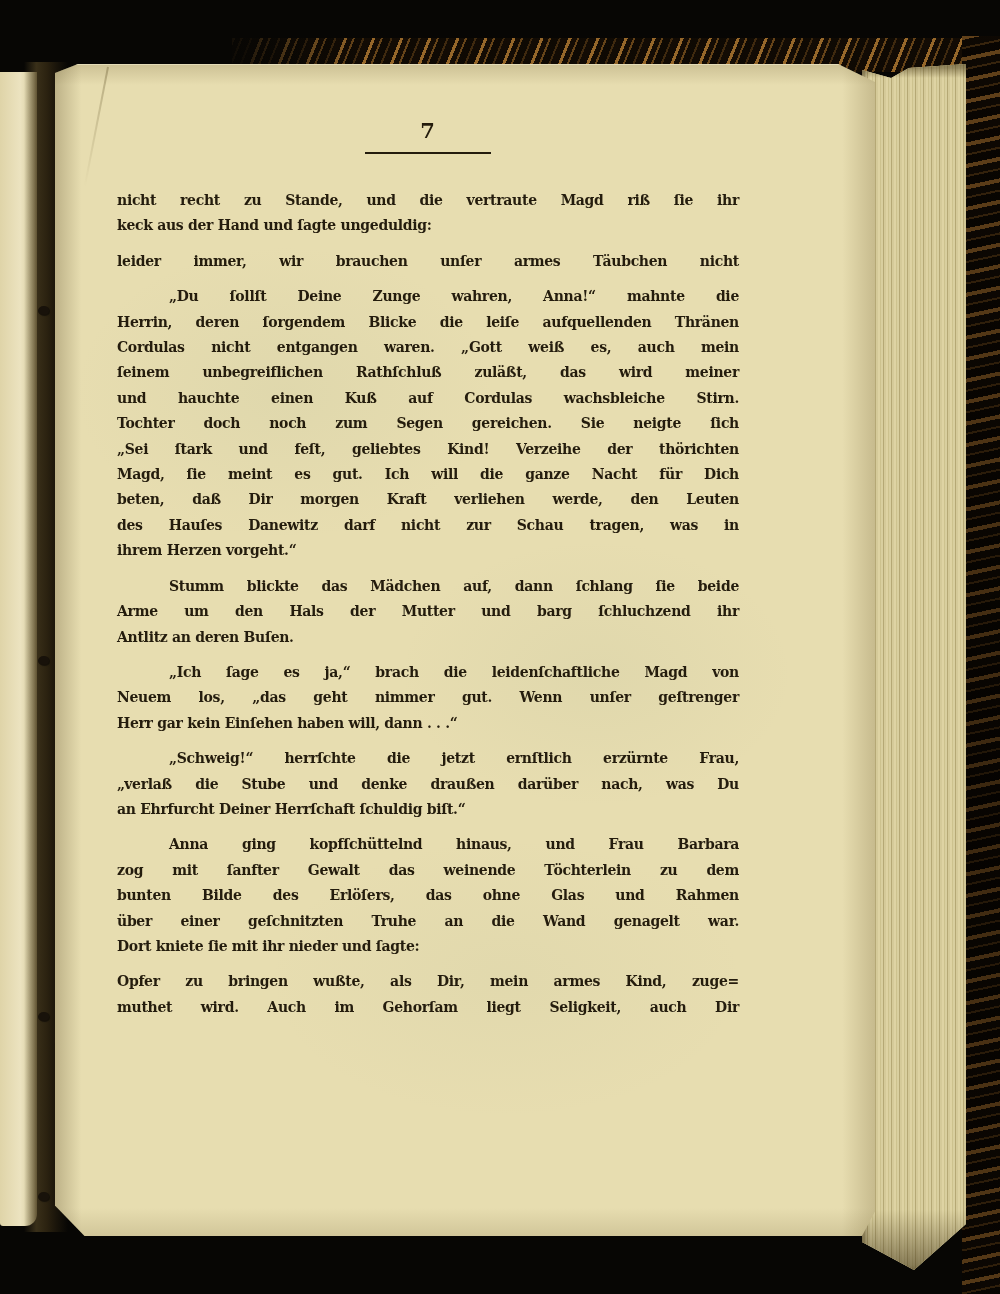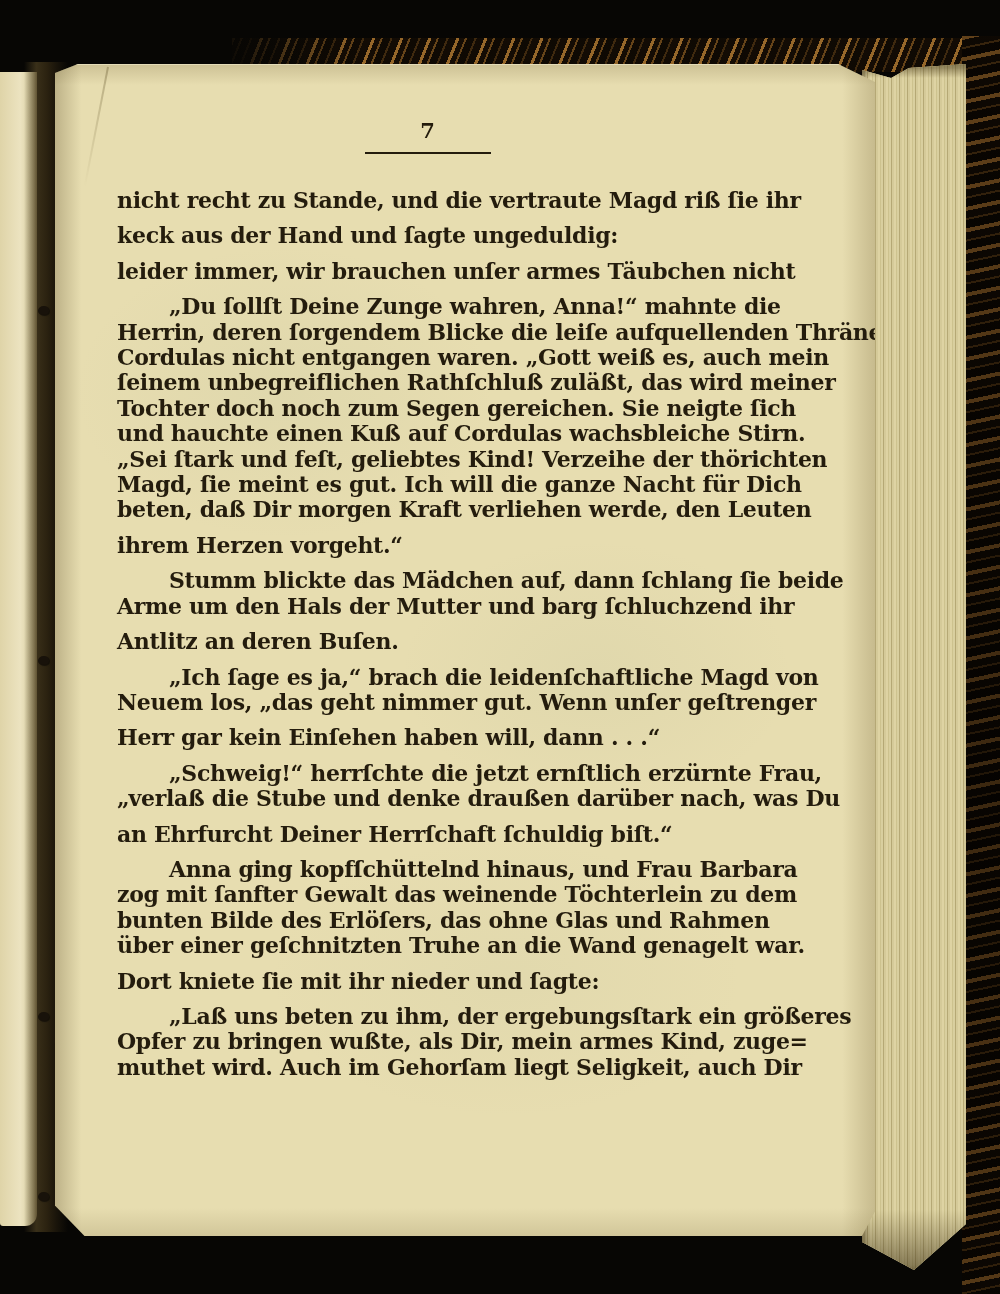--- a/index.html
+++ b/index.html
@@ -97,29 +97,29 @@
     color: var(--ink, #261e0f);
   }
   .header-rule {
     width:126px; height:2px; margin:9px auto 0;
     background: var(--ink, #332b19);
   }
 
   .text-block {
     position:absolute; top:124px; left:62px; width:622px;
     color: var(--ink, #241c0d);
-    font-size:22px; font-weight:bold; letter-spacing:-0.3px;
+    font-size:14px; font-weight:bold; letter-spacing:-0.3px;
     text-rendering: optimizeLegibility;
   }
   .para + .para { margin-top:10px; }
   .line {
     line-height:25.4px; white-space:nowrap;
     text-align:justify; text-align-last:justify; text-justify:inter-word;
   }
-  .line.endpara { text-align-last:left;margin-top:10px; }
+  .line.endpara { text-align-last:left; }
   .line.first-indent { text-indent:52px; }
 </style>
 </head>
 <body>
 
 <div class="scene">
 
   <div class="marbled-top"></div>
   <div class="marbled-right"></div>
 
@@ -148,25 +148,26 @@
           <div class="line endpara">keck aus der Hand und ſagte ungeduldig:</div>
         </div>
         <div class="para">
           <div class="line">leider immer, wir brauchen unſer armes Täubchen nicht</div>
         </div>
         <div class="para">
           <div class="line first-indent">„Du ſollſt Deine Zunge wahren, Anna!“ mahnte die</div>
           <div class="line">Herrin, deren ſorgendem Blicke die leiſe aufquellenden Thränen</div>
           <div class="line">Cordulas nicht entgangen waren. „Gott weiß es, auch mein</div>
           <div class="line">ſeinem unbegreiflichen Rathſchluß zuläßt, das wird meiner</div>
+          <div class="line">und hauchte einen Kuß auf Cordulas wachsbleiche Stirn.</div>
           <div class="line">Tochter doch noch zum Segen gereichen. Sie neigte ſich</div>
-          <div class="line">und hauchte einen Kuß auf Cordulas wachsbleiche Stirn.</div>
           <div class="line">„Sei ſtark und feſt, geliebtes Kind! Verzeihe der thörichten</div>
           <div class="line">Magd, ſie meint es gut. Ich will die ganze Nacht für Dich</div>
           <div class="line">beten, daß Dir morgen Kraft verliehen werde, den Leuten</div>
+          <div class="line">des Hauſes Danewitz darf nicht zur Schau tragen, was in</div>
           <div class="line endpara">ihrem Herzen vorgeht.“</div>
         </div>
         <div class="para">
           <div class="line first-indent">Stumm blickte das Mädchen auf, dann ſchlang ſie beide</div>
           <div class="line">Arme um den Hals der Mutter und barg ſchluchzend ihr</div>
           <div class="line endpara">Antlitz an deren Buſen.</div>
         </div>
         <div class="para">
           <div class="line first-indent">„Ich ſage es ja,“ brach die leidenſchaftliche Magd von</div>
           <div class="line">Neuem los, „das geht nimmer gut. Wenn unſer geſtrenger</div>
@@ -178,20 +179,19 @@
           <div class="line endpara">an Ehrfurcht Deiner Herrſchaft ſchuldig biſt.“</div>
         </div>
         <div class="para">
           <div class="line first-indent">Anna ging kopfſchüttelnd hinaus, und Frau Barbara</div>
           <div class="line">zog mit ſanfter Gewalt das weinende Töchterlein zu dem</div>
           <div class="line">bunten Bilde des Erlöſers, das ohne Glas und Rahmen</div>
           <div class="line">über einer geſchnitzten Truhe an die Wand genagelt war.</div>
           <div class="line endpara">Dort kniete ſie mit ihr nieder und ſagte:</div>
         </div>
         <div class="para">
-          <div class="line first-indent">„Laß uns beten zu ihm, der ergebungsſtark ein größeres</div>
           <div class="line">Opfer zu bringen wußte, als Dir, mein armes Kind, zuge=</div>
           <div class="line">muthet wird. Auch im Gehorſam liegt Seligkeit, auch Dir</div>
         </div>
       </div>
   </div>
 
 </div>
 
 </body></html>

